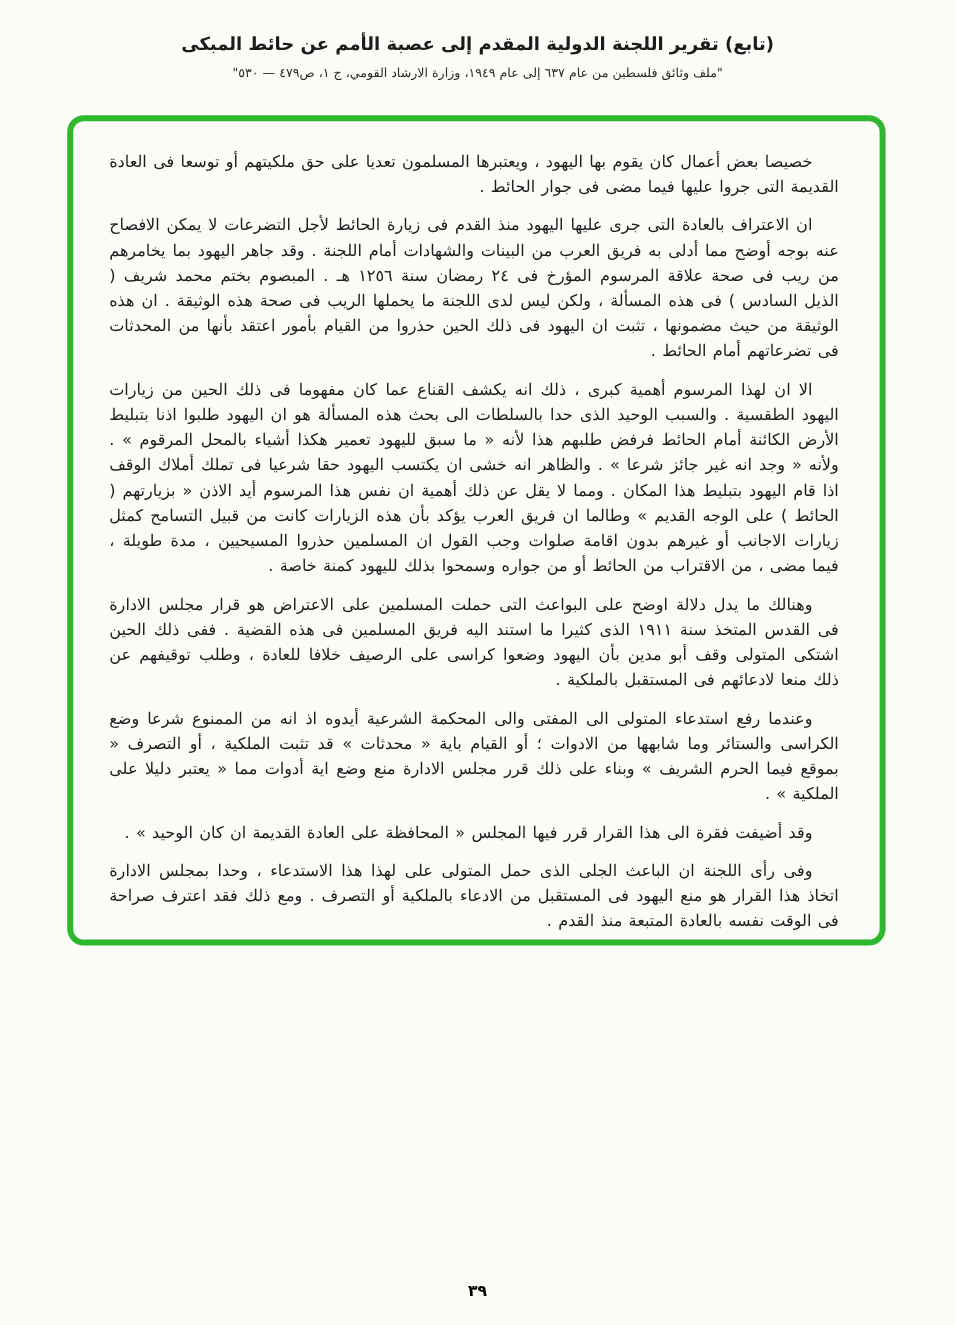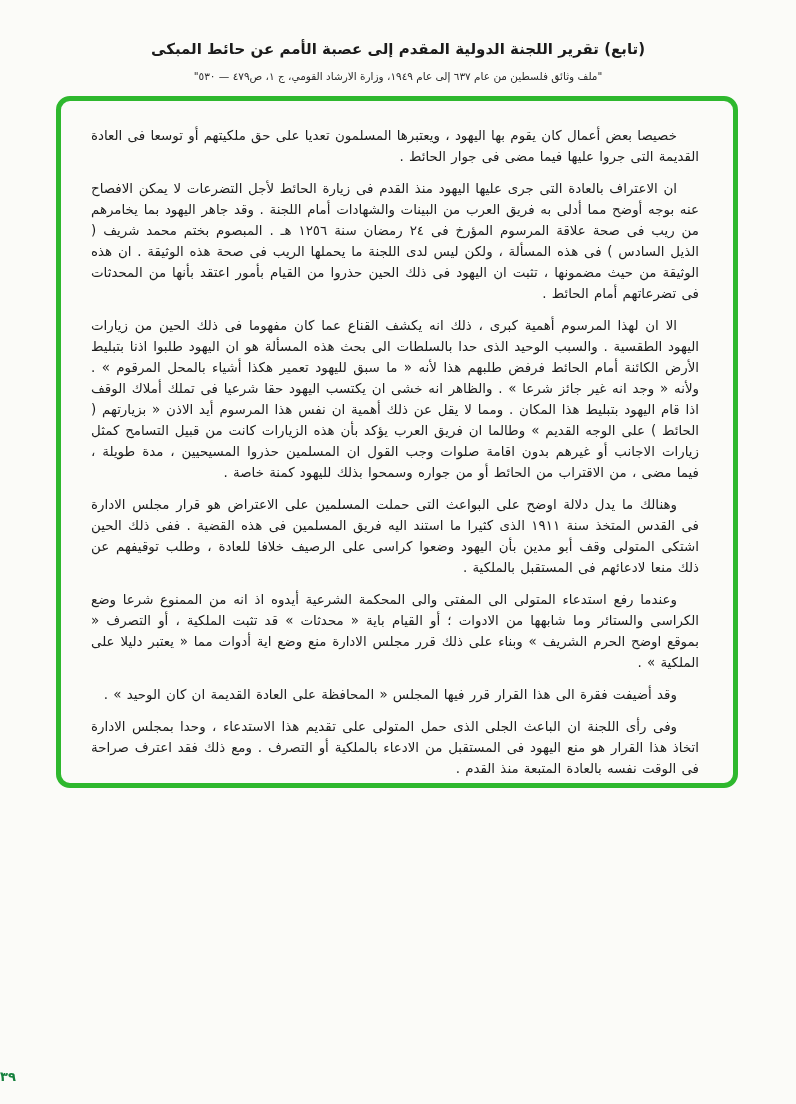--- a/index.html
+++ b/index.html
@@ -21,21 +21,21 @@
     background: #fbfbf8;
     color: #1b1b1b;
   }
   .doc-header {
     text-align: center;
     padding-top: 28px;
   }
   .doc-title {
     font-size: 15px;
     font-weight: bold;
-    margin: 12px;
+    margin: 0;
     letter-spacing: 0.2px;
   }
   .doc-subtitle {
     font-size: 10.5px;
     margin-top: 9px;
     color: #2a2a2a;
   }
   .highlight-box {
     position: absolute;
     top: 96px;
@@ -57,43 +57,43 @@
     text-align-last: right;
     text-indent: 22px;
     color: #1c1c1c;
     word-spacing: 1px;
   }
   .page-number {
     position: absolute;
     bottom: 20px;
     left: 0;
     right: 0;
-    text-align: left;
+    text-align: center;
     font-size: 13px;
     font-weight: bold;
-    color: #15803d;
+    color: #000000;
   }
 </style>
 </head>
 <body>
 
 <div class="sheet">
 
   <header class="doc-header">
     <h1 class="doc-title">(تابع) تقرير اللجنة الدولية المقدم إلى عصبة الأمم عن حائط المبكى</h1>
     <div class="doc-subtitle">"ملف وثائق فلسطين من عام ٦٣٧ إلى عام ١٩٤٩، وزارة الارشاد القومي، ج ١، ص٤٧٩ — ٥٣٠"</div>
   </header>
 
   <div class="highlight-box">
     <div class="body-text">
       <p>خصيصا بعض أعمال كان يقوم بها اليهود ، ويعتبرها المسلمون تعديا على حق ملكيتهم أو توسعا فى العادة القديمة التى جروا عليها فيما مضى فى جوار الحائط .</p>
       <p>ان الاعتراف بالعادة التى جرى عليها اليهود منذ القدم فى زيارة الحائط لأجل التضرعات لا يمكن الافصاح عنه بوجه أوضح مما أدلى به فريق العرب من البينات والشهادات أمام اللجنة . وقد جاهر اليهود بما يخامرهم من ريب فى صحة علاقة المرسوم المؤرخ فى ٢٤ رمضان سنة ١٢٥٦ هـ . المبصوم بختم محمد شريف ( الذيل السادس ) فى هذه المسألة ، ولكن ليس لدى اللجنة ما يحملها الريب فى صحة هذه الوثيقة . ان هذه الوثيقة من حيث مضمونها ، تثبت ان اليهود فى ذلك الحين حذروا من القيام بأمور اعتقد بأنها من المحدثات فى تضرعاتهم أمام الحائط .</p>
       <p>الا ان لهذا المرسوم أهمية كبرى ، ذلك انه يكشف القناع عما كان مفهوما فى ذلك الحين من زيارات اليهود الطقسية . والسبب الوحيد الذى حدا بالسلطات الى بحث هذه المسألة هو ان اليهود طلبوا اذنا بتبليط الأرض الكائنة أمام الحائط فرفض طلبهم هذا لأنه « ما سبق لليهود تعمير هكذا أشياء بالمحل المرقوم » . ولأنه « وجد انه غير جائز شرعا » . والظاهر انه خشى ان يكتسب اليهود حقا شرعيا فى تملك أملاك الوقف اذا قام اليهود بتبليط هذا المكان . ومما لا يقل عن ذلك أهمية ان نفس هذا المرسوم أيد الاذن « بزيارتهم ( الحائط ) على الوجه القديم » وطالما ان فريق العرب يؤكد بأن هذه الزيارات كانت من قبيل التسامح كمثل زيارات الاجانب أو غيرهم بدون اقامة صلوات وجب القول ان المسلمين حذروا المسيحيين ، مدة طويلة ، فيما مضى ، من الاقتراب من الحائط أو من جواره وسمحوا بذلك لليهود كمنة خاصة .</p>
       <p>وهنالك ما يدل دلالة اوضح على البواعث التى حملت المسلمين على الاعتراض هو قرار مجلس الادارة فى القدس المتخذ سنة ١٩١١ الذى كثيرا ما استند اليه فريق المسلمين فى هذه القضية . ففى ذلك الحين اشتكى المتولى وقف أبو مدين بأن اليهود وضعوا كراسى على الرصيف خلافا للعادة ، وطلب توقيفهم عن ذلك منعا لادعائهم فى المستقبل بالملكية .</p>
-      <p>وعندما رفع استدعاء المتولى الى المفتى والى المحكمة الشرعية أيدوه اذ انه من الممنوع شرعا وضع الكراسى والستائر وما شابهها من الادوات ؛ أو القيام باية « محدثات » قد تثبت الملكية ، أو التصرف « بموقع اوضح الحرم الشريف » وبناء على ذلك قرر مجلس الادارة منع وضع اية أدوات مما « يعتبر دليلا على الملكية » .</p>
+      <p>وعندما رفع استدعاء المتولى الى المفتى والى المحكمة الشرعية أيدوه اذ انه من الممنوع شرعا وضع الكراسى والستائر وما شابهها من الادوات ؛ أو القيام باية « محدثات » قد تثبت الملكية ، أو التصرف « بموقع فيما الحرم الشريف » وبناء على ذلك قرر مجلس الادارة منع وضع اية أدوات مما « يعتبر دليلا على الملكية » .</p>
       <p>وقد أضيفت فقرة الى هذا القرار قرر فيها المجلس « المحافظة على العادة القديمة ان كان الوحيد » .</p>
-      <p>وفى رأى اللجنة ان الباعث الجلى الذى حمل المتولى على تقديم هذا الاستدعاء ، وحدا بمجلس الادارة اتخاذ هذا القرار هو منع اليهود فى المستقبل من الادعاء بالملكية أو التصرف . ومع ذلك فقد اعترف صراحة فى الوقت نفسه بالعادة المتبعة منذ القدم .</p>
+      <p>وفى رأى اللجنة ان الباعث الجلى الذى حمل المتولى على لهذا هذا الاستدعاء ، وحدا بمجلس الادارة اتخاذ هذا القرار هو منع اليهود فى المستقبل من الادعاء بالملكية أو التصرف . ومع ذلك فقد اعترف صراحة فى الوقت نفسه بالعادة المتبعة منذ القدم .</p>
     </div>
   </div>
 
   <div class="page-number">٣٩</div>
 
 </div>
 
 </body></html>

